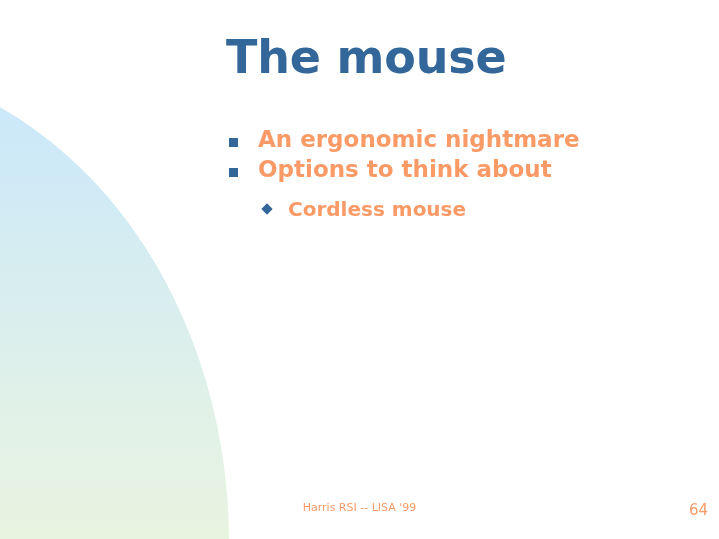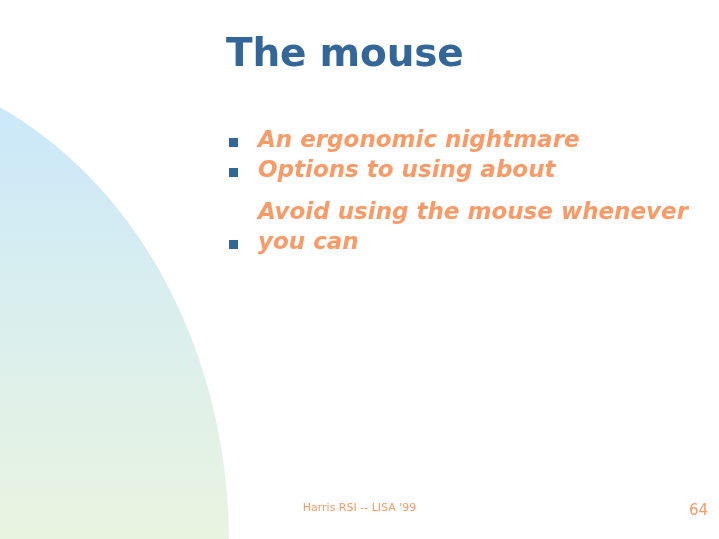--- a/index.html
+++ b/index.html
@@ -39,43 +39,42 @@
         #fdfdc8 100%);
     pointer-events: none;
   }
 
   
   #title {
     position: absolute;
     left: 226px;
     top: 33px;
     width: 470px;
-    font-size: 39px;
+    font-size: 46px;
     font-weight: bold;
     line-height: 1.05;
     color: #336699;
     letter-spacing: -0.2px;
     white-space: nowrap;
   }
 
   
   #body-block {
     position: absolute;
     left: 226px;
     top: 124px;
     width: 470px;
   }
 
   .bullet-row {
     position: relative;
     display: flex;
-    align-items: flex-end;
+    align-items: flex-start;
     color: #fa9a66;
     font-weight: bold;
-    font-style: italic;
   }
 
   
   .lvl1 {
     font-size: 23px;
     line-height: 30px;
     margin-bottom: 0px;
   }
   .lvl1 .marker {
     flex: 0 0 32px;
@@ -153,31 +152,31 @@
       <span class="marker">
           <span class="sq"></span>
         </span>
       <span class="btext">An ergonomic nightmare</span>
     </div>
 
     <div class="bullet-row lvl1">
       <span class="marker">
           <span class="sq"></span>
         </span>
-      <span class="btext">Options to using about</span>
+      <span class="btext">Options to think about</span>
+    </div>
+
+    <div class="bullet-row lvl2 gap-sub-top">
+      <span class="marker">
+          <span class="dia"></span>
+        </span>
+      <span class="btext">Cordless mouse</span>
     </div>
 
 
-
-    <div class="bullet-row lvl1 gap-last">
-      <span class="marker">
-          <span class="sq"></span>
-        </span>
-      <span class="btext">Avoid using the mouse whenever you can</span>
-    </div>
 
   </div>
 
   <div id="footer-note">Harris RSI -- LISA '99</div>
 
   <div id="page-number">64</div>
 
 </div>
 
 </body></html>

